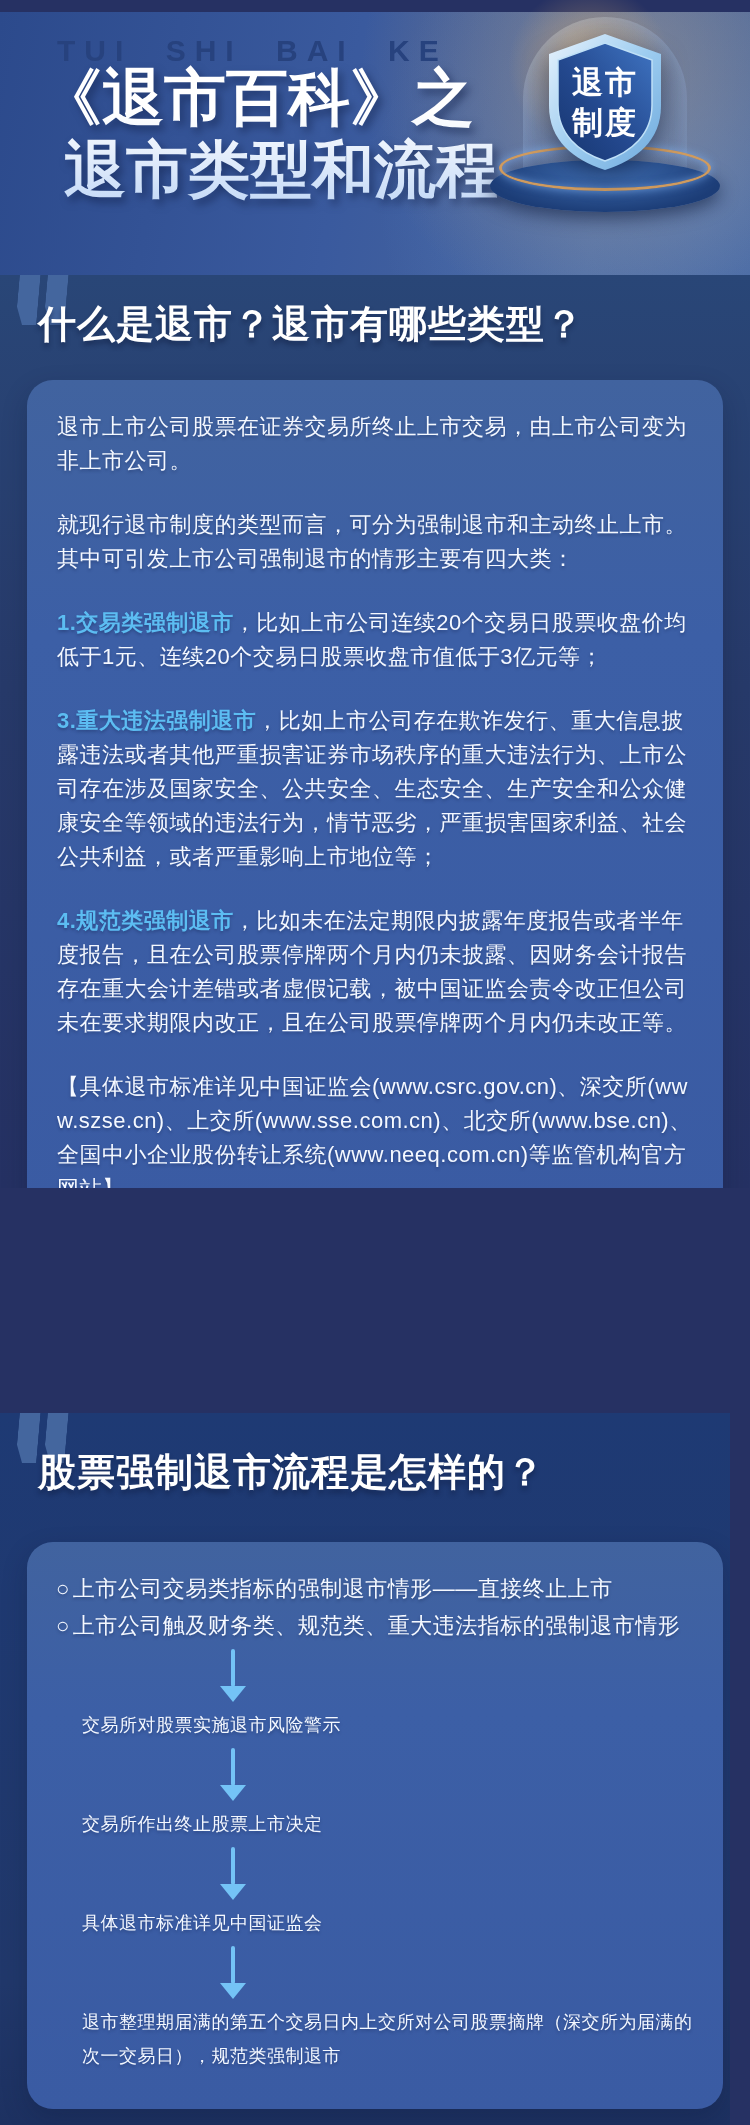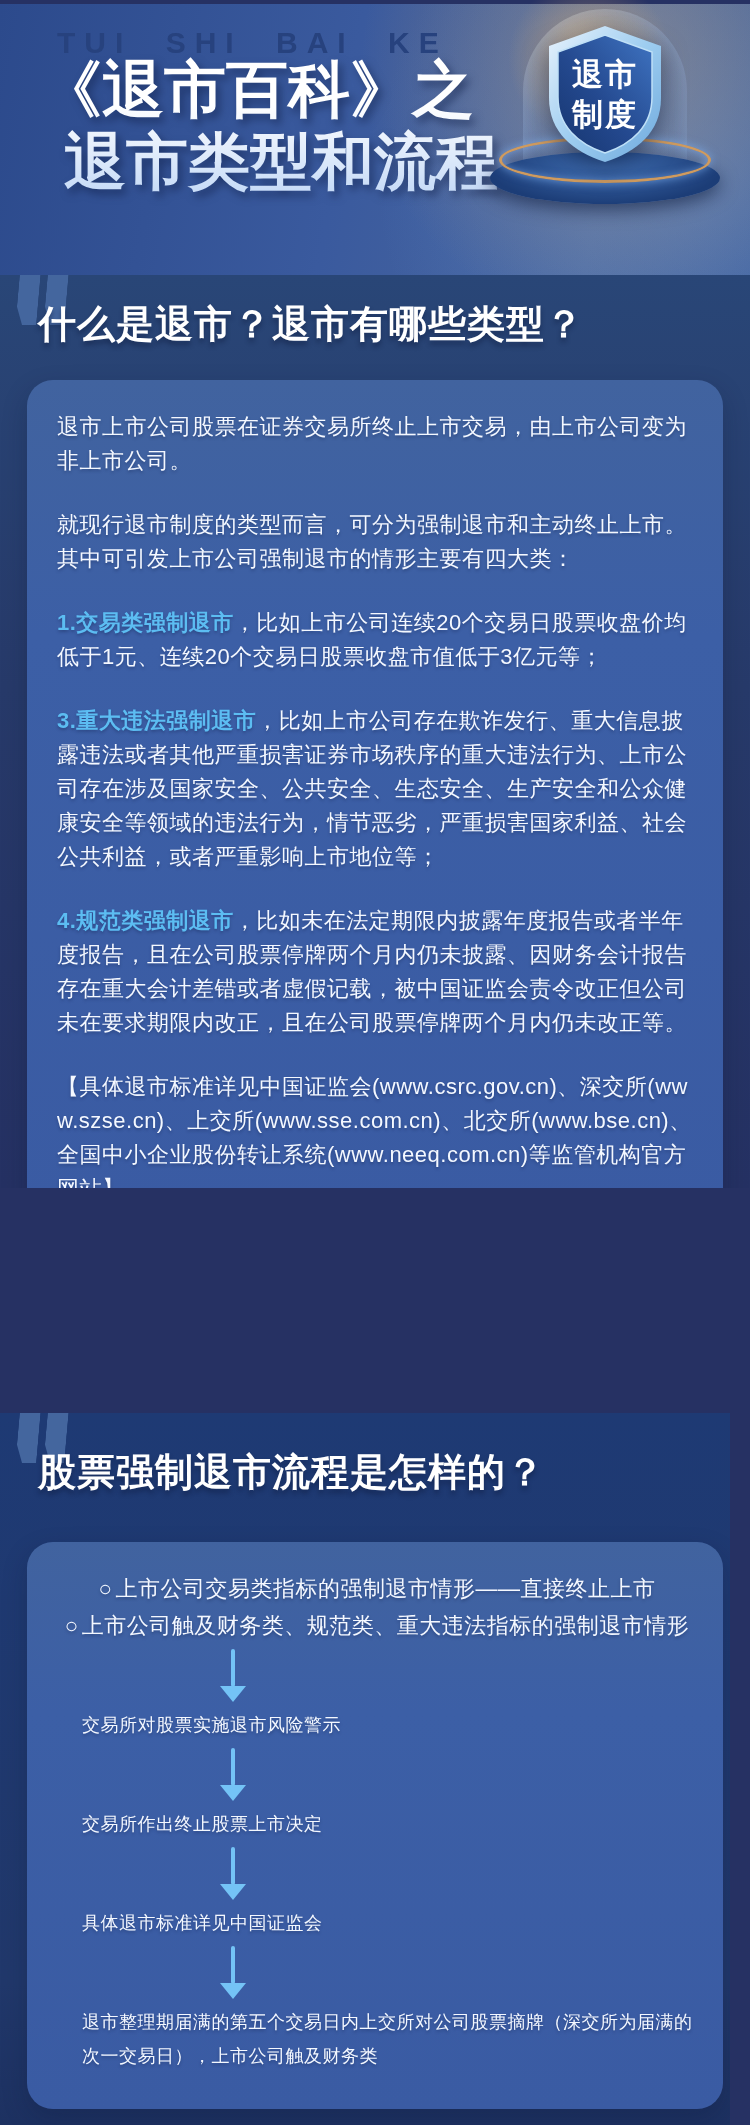--- a/index.html
+++ b/index.html
@@ -3,21 +3,21 @@
 <meta charset="utf-8">
 <style>
   html,body{margin:0;padding:0;}
   body{
     width:750px;height:2125px;position:relative;overflow:hidden;
     font-family:"Liberation Sans","DejaVu Sans",sans-serif;
     background:#263163;
   }
   
   .header{
-    position:absolute;left:0;top:4px;width:750px;height:345px;
+    position:absolute;left:0;top:12px;width:750px;height:345px;
     background:
       radial-gradient(circle at 620px 60px, rgba(214,166,104,0.35), rgba(214,166,104,0) 38%),
       radial-gradient(circle at 700px 170px, rgba(110,160,230,0.35), rgba(110,160,230,0) 45%),
       linear-gradient(100deg,#2c4a8c 0%,#3a5a9e 45%,#49679f 78%,#3f5c94 100%);
   }
   .kicker{
     position:absolute;left:57px;top:22px;
     font-size:30px;font-weight:bold;letter-spacing:9px;word-spacing:16px;
     color:#27427e;
   }
@@ -77,21 +77,21 @@
   .para{
     margin:0 0 30px 0;font-size:22px;line-height:34px;color:#f4f8ff;
     letter-spacing:0.5px;word-break:break-all;
     text-shadow:0 2px 3px rgba(18,32,75,0.35);
   }
   .para:last-child{margin-bottom:0;}
   .para .hl{color:#5cbdf2;font-weight:bold;}
   
   .intro-line{
     margin:0 0 3px -26px;font-size:22px;line-height:34px;color:#f4f8ff;
-    letter-spacing:0.5px;text-shadow:0 2px 3px rgba(18,32,75,0.35);text-align:center;
+    letter-spacing:0.5px;text-shadow:0 2px 3px rgba(18,32,75,0.35);
   }
   .intro-line .bullet{margin-right:3px;}
   .step{
     margin:0;font-size:18px;line-height:34px;color:#f4f8ff;letter-spacing:0.5px;
     text-shadow:0 2px 3px rgba(18,32,75,0.35);
   }
   .flow-arrow{width:26px;margin:6px 0 6px 138px;display:flex;flex-direction:column;align-items:center;}
   .flow-arrow .stem{width:4px;height:38px;background:#74c3f6;border-radius:2px;}
   .flow-arrow .head{width:0;height:0;border-left:13px solid transparent;border-right:13px solid transparent;border-top:16px solid #74c3f6;margin-top:-1px;}
 </style>
@@ -177,16 +177,16 @@
         <p class="step">交易所作出终止股票上市决定</p>
         <div class="flow-arrow">
           <span class="stem"></span>
           <span class="head"></span>
         </div>
         <p class="step">具体退市标准详见中国证监会</p>
         <div class="flow-arrow">
           <span class="stem"></span>
           <span class="head"></span>
         </div>
-        <p class="step">退市整理期届满的第五个交易日内上交所对公司股票摘牌（深交所为届满的次一交易日），上市公司触及财务类</p>
+        <p class="step">退市整理期届满的第五个交易日内上交所对公司股票摘牌（深交所为届满的次一交易日），规范类强制退市</p>
       </div>
   </div>
 </div>
 
 </body></html>

